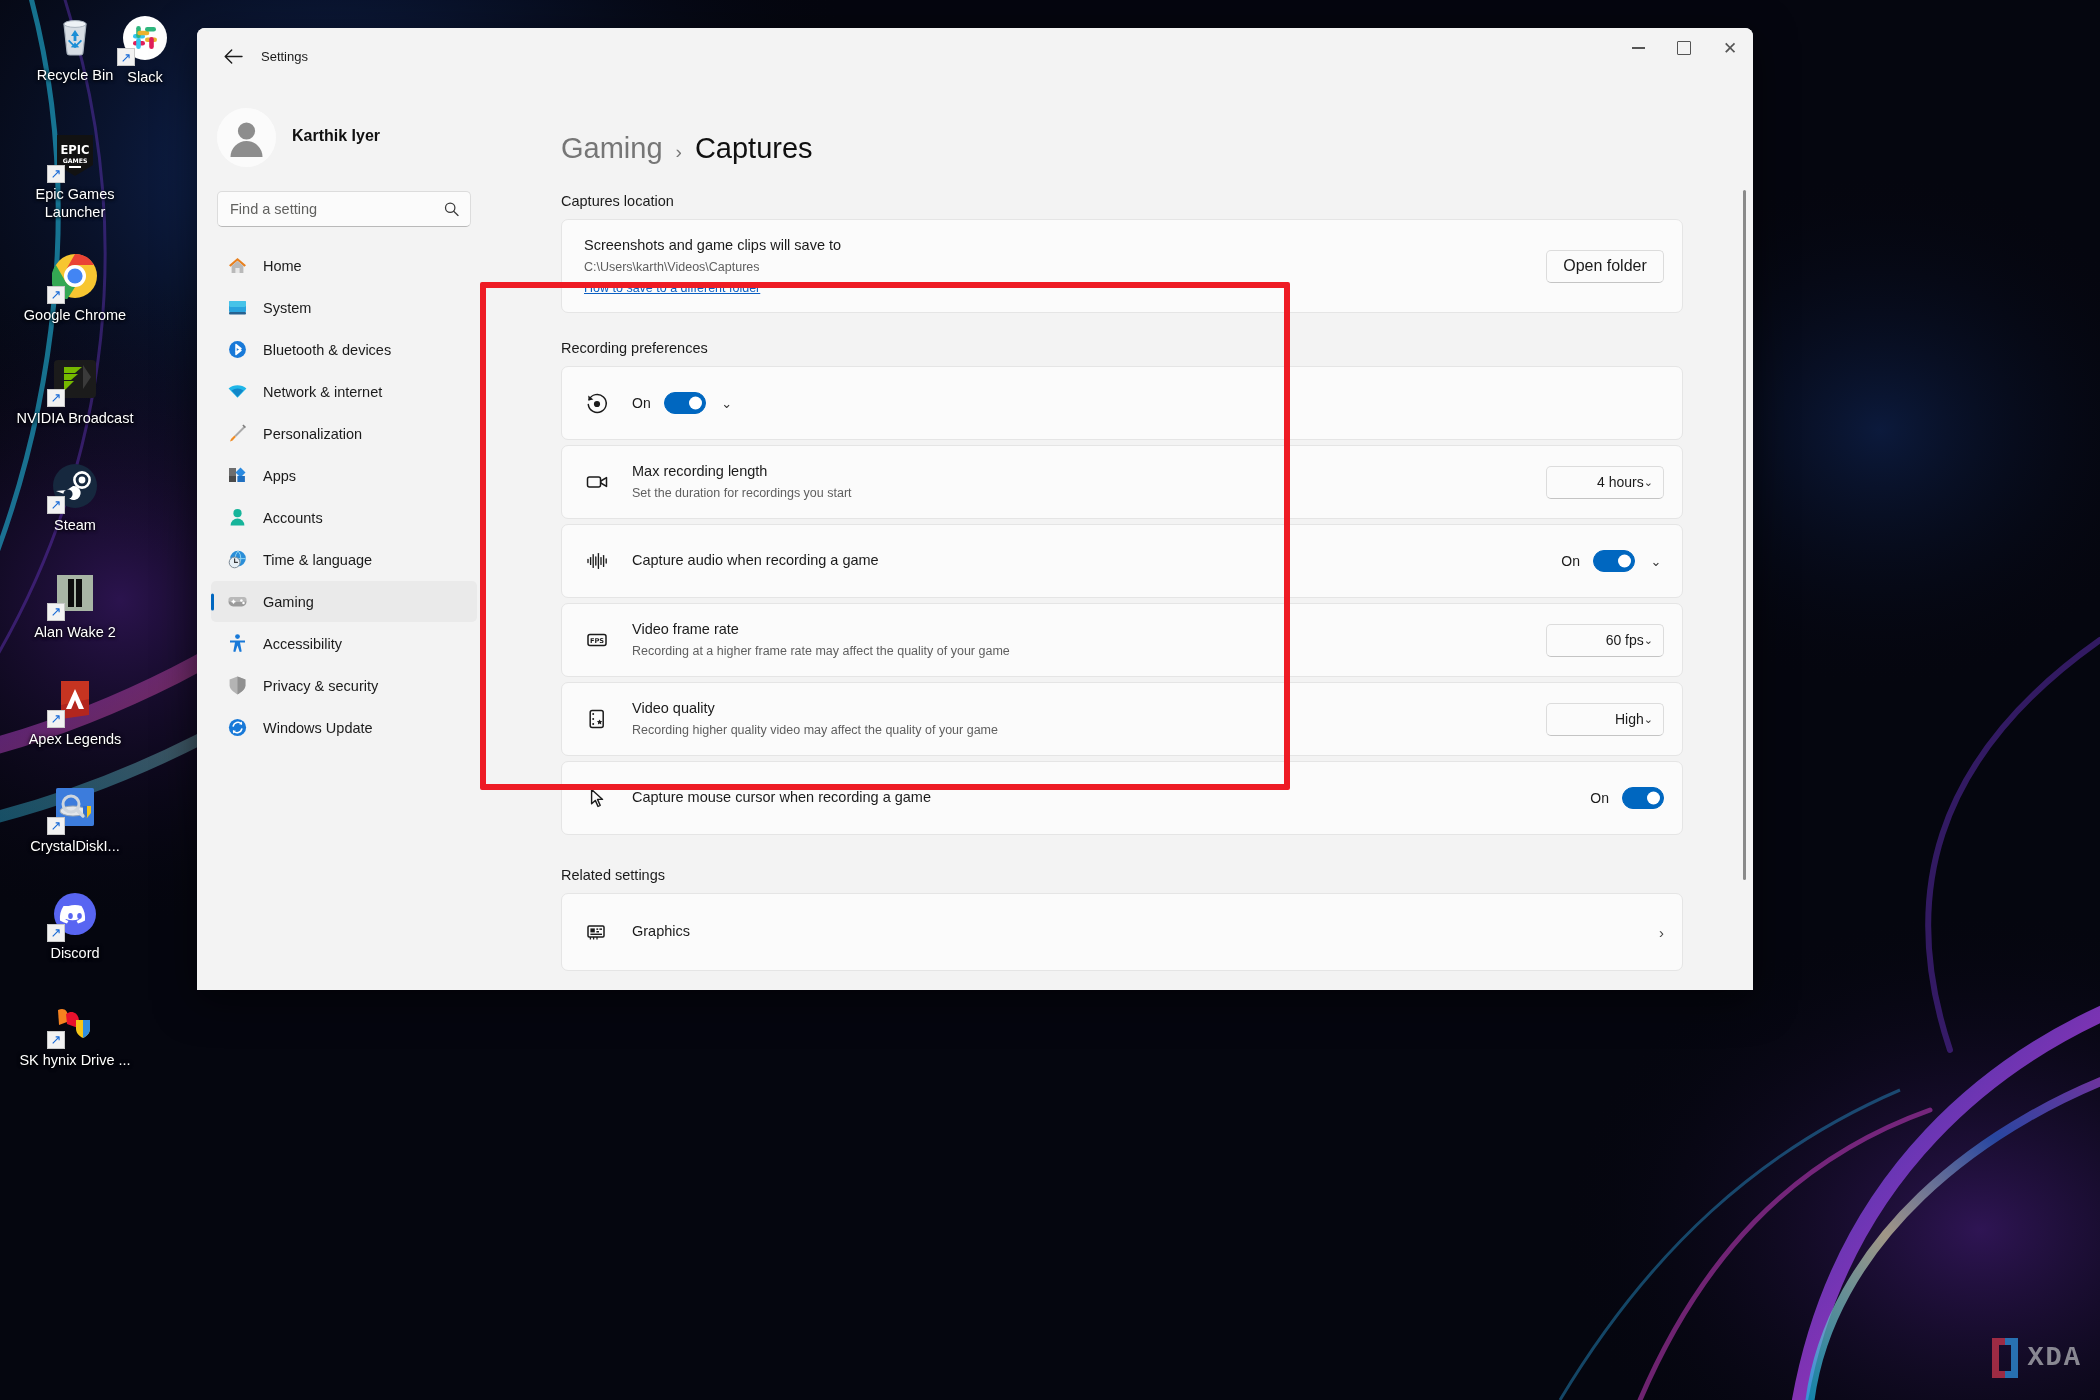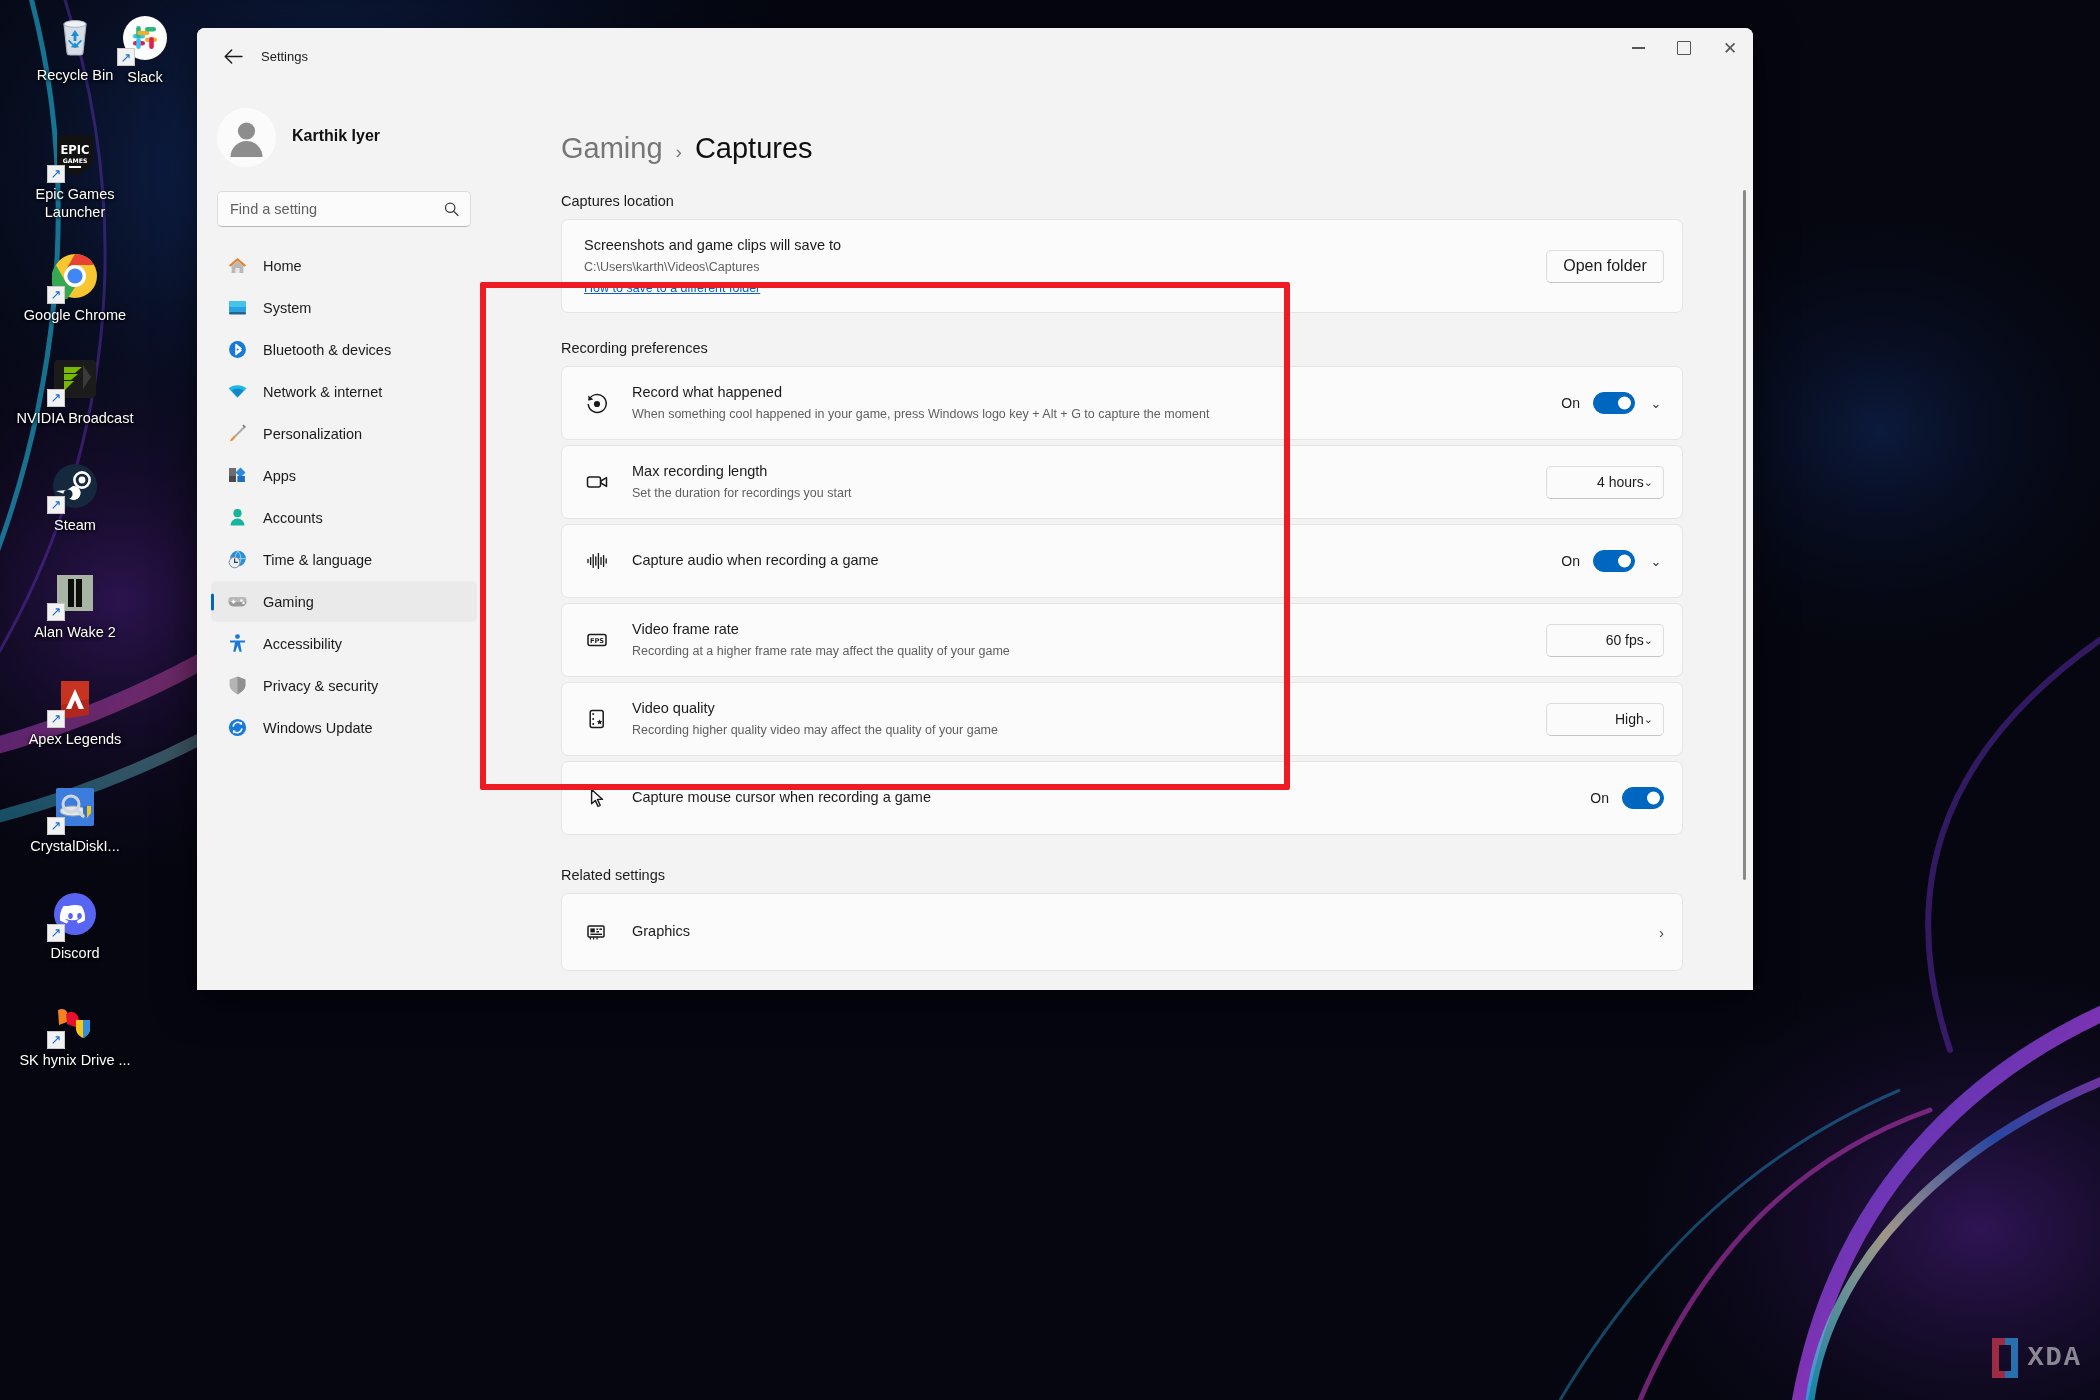--- a/index.html
+++ b/index.html
@@ -740,24 +740,20 @@
           <div class="sec-title" style="margin-top:27px;">Recording preferences</div>
 
           <div class="card">
             <span class="card-ico">
               <svg width="24" height="24" viewBox="0 0 24 24">
                 <path d="M4 8.8 A9 9 0 1 1 3.3 13.6" stroke="#1b1b1b" stroke-width="1.5" fill="none" stroke-linecap="round"></path>
                 <path d="M3.2 4.6 L3.6 9.4 8.4 8.6z" fill="#1b1b1b"></path>
                 <circle cx="12" cy="13" r="3.1" fill="#1b1b1b"></circle>
               </svg>
             </span>
-            <div class="card-text">
-              <div class="card-title">Record what happened</div>
-              <div class="card-sub">When something cool happened in your game, press Windows logo key + Alt + G to capture the moment</div>
-            </div>
             <div class="ctrl-right">
               <span class="on-label">On</span>
               <span class="toggle"></span>
               <span class="expand-chev">⌄</span>
             </div>
           </div>
 
           <div class="card">
             <span class="card-ico">
               <svg width="24" height="24" viewBox="0 0 24 24">

